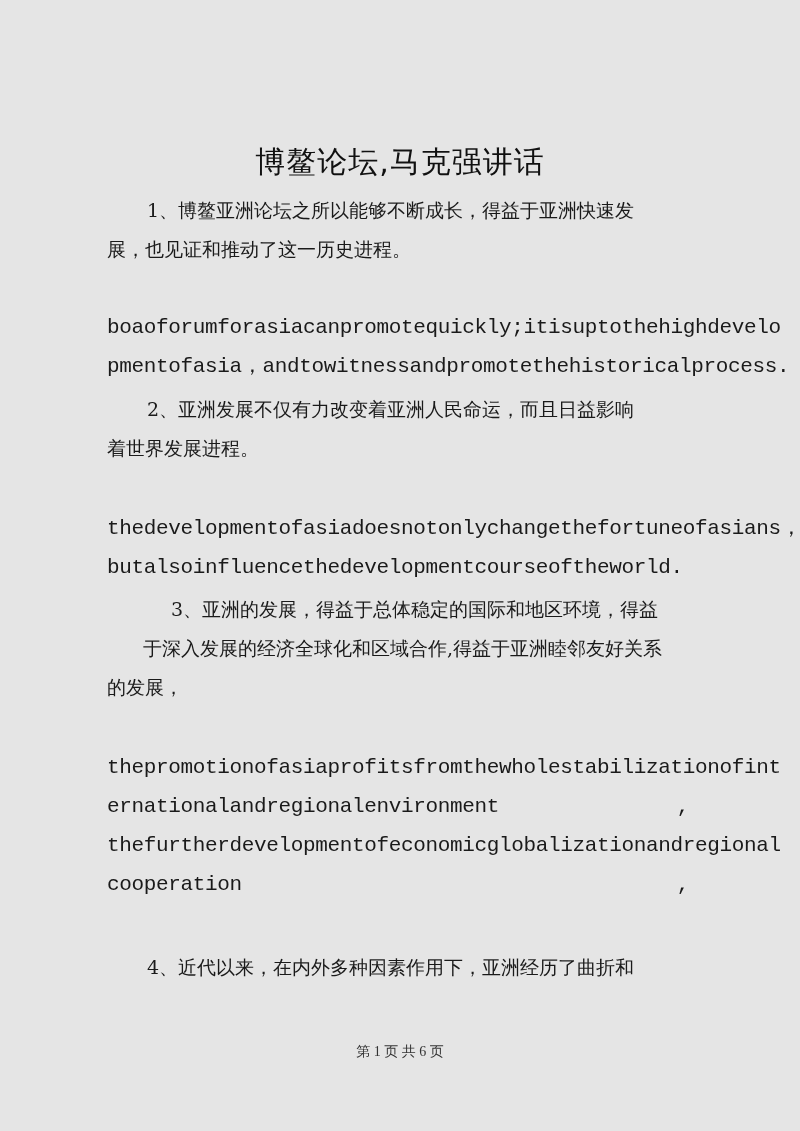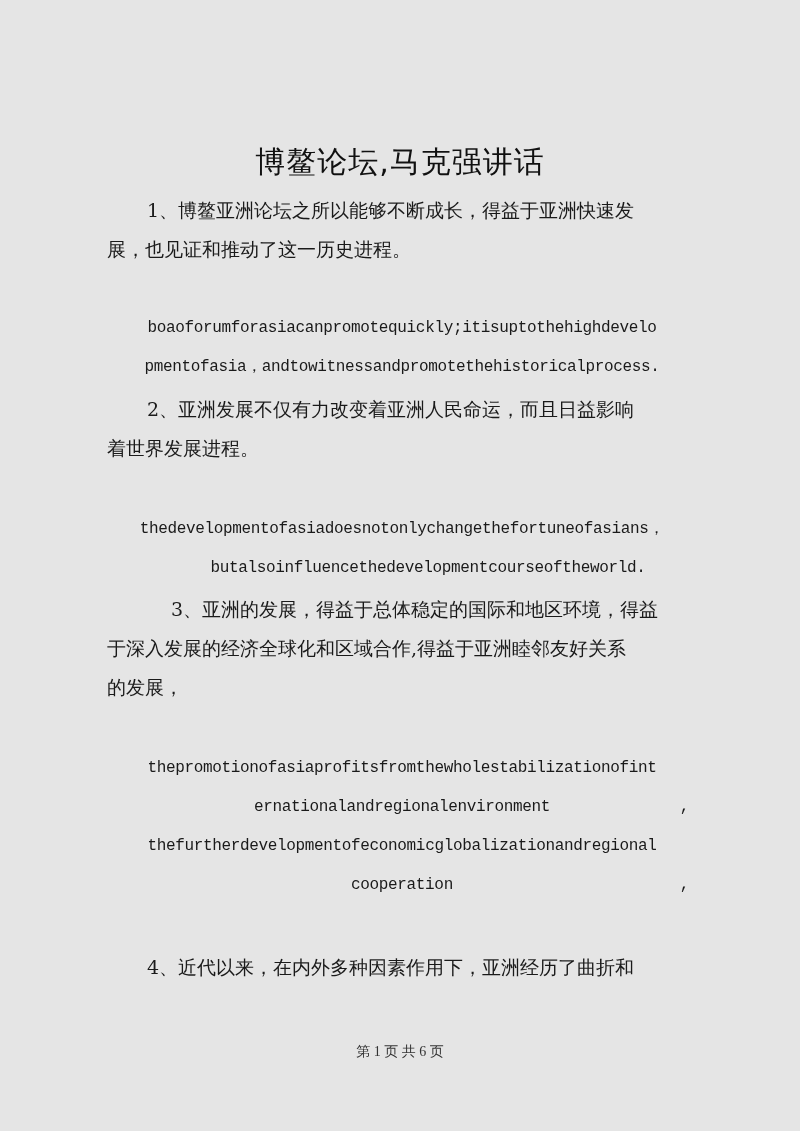--- a/index.html
+++ b/index.html
@@ -9,21 +9,21 @@
     position: absolute; left: 0; top: 140px; width: 800px; text-align: center;
     font-family: "DejaVu Sans", sans-serif; font-size: 30px; line-height: 44px; color: #111;
     letter-spacing: 1px;
   }
   .line {
     position: absolute; left: 107px; width: 590px;
     font-family: "DejaVu Serif", serif; font-size: 19px; line-height: 28px; color: #1a1a1a;
     white-space: nowrap;
   }
   .indent { left: 147px; }
-  .en { font-family: "Liberation Mono", monospace; font-size: 16px; letter-spacing: -0.35px; text-align: center; }
+  .en { font-family: "Liberation Mono", monospace; font-size: 21px; letter-spacing: -0.35px; }
   .justify-line { width: 590px; }
   .justify-line .trail { position: absolute; right: 8px; }
   .footer {
     position: absolute; left: 0; top: 1042px; width: 800px; text-align: center;
     font-family: Liberation Serif, serif; font-size: 14px; line-height: 20px; color: #333;
   }
 </style>
 </head>
 <body>
 
@@ -34,24 +34,24 @@
   <div class="line indent" style="top:196px;">1、博鳌亚洲论坛之所以能够不断成长，得益于亚洲快速发</div>
   <div class="line" style="top:235px;">展，也见证和推动了这一历史进程。</div>
 
   <div class="line en" style="top:314px;">boaoforumforasiacanpromotequickly;itisuptothehighdevelo</div>
   <div class="line en" style="top:353px;">pmentofasia，andtowitnessandpromotethehistoricalprocess.</div>
 
   <div class="line indent" style="top:395px;">2、亚洲发展不仅有力改变着亚洲人民命运，而且日益影响</div>
   <div class="line" style="top:434px;">着世界发展进程。</div>
 
   <div class="line en" style="top:515px;">thedevelopmentofasiadoesnotonlychangethefortuneofasians，</div>
-  <div class="line en" style="top:554px;margin-left:26px;">butalsoinfluencethedevelopmentcourseoftheworld.</div>
+  <div class="line en" style="top:554px;">butalsoinfluencethedevelopmentcourseoftheworld.</div>
 
   <div class="line indent" style="top:595px;margin-left:24px;">3、亚洲的发展，得益于总体稳定的国际和地区环境，得益</div>
-  <div class="line" style="top:634px;">于深入发展的经济全球化和区域合作,得益于亚洲睦邻友好关系</div>
+  <div class="line" style="top:634px;margin-left:36px;">于深入发展的经济全球化和区域合作,得益于亚洲睦邻友好关系</div>
   <div class="line" style="top:673px;">的发展，</div>
 
   <div class="line en" style="top:754px;">thepromotionofasiaprofitsfromthewholestabilizationofint</div>
   <div class="line en justify-line" style="top:793px;">
     <span>ernationalandregionalenvironment</span>
     <span class="trail">,</span>
   </div>
   <div class="line en" style="top:832px;">thefurtherdevelopmentofeconomicglobalizationandregional</div>
   <div class="line en justify-line" style="top:871px;">
     <span>cooperation</span>

